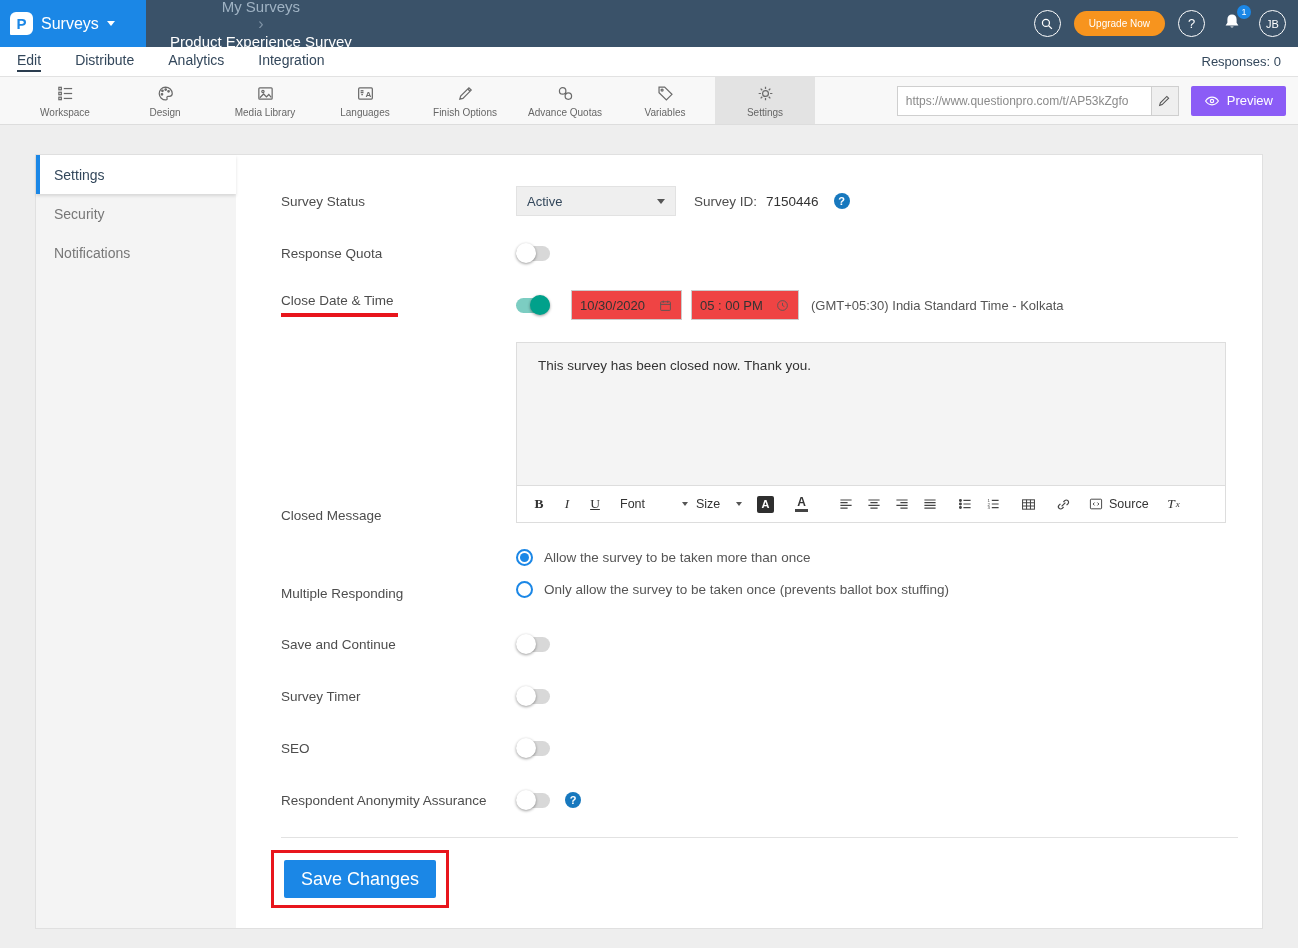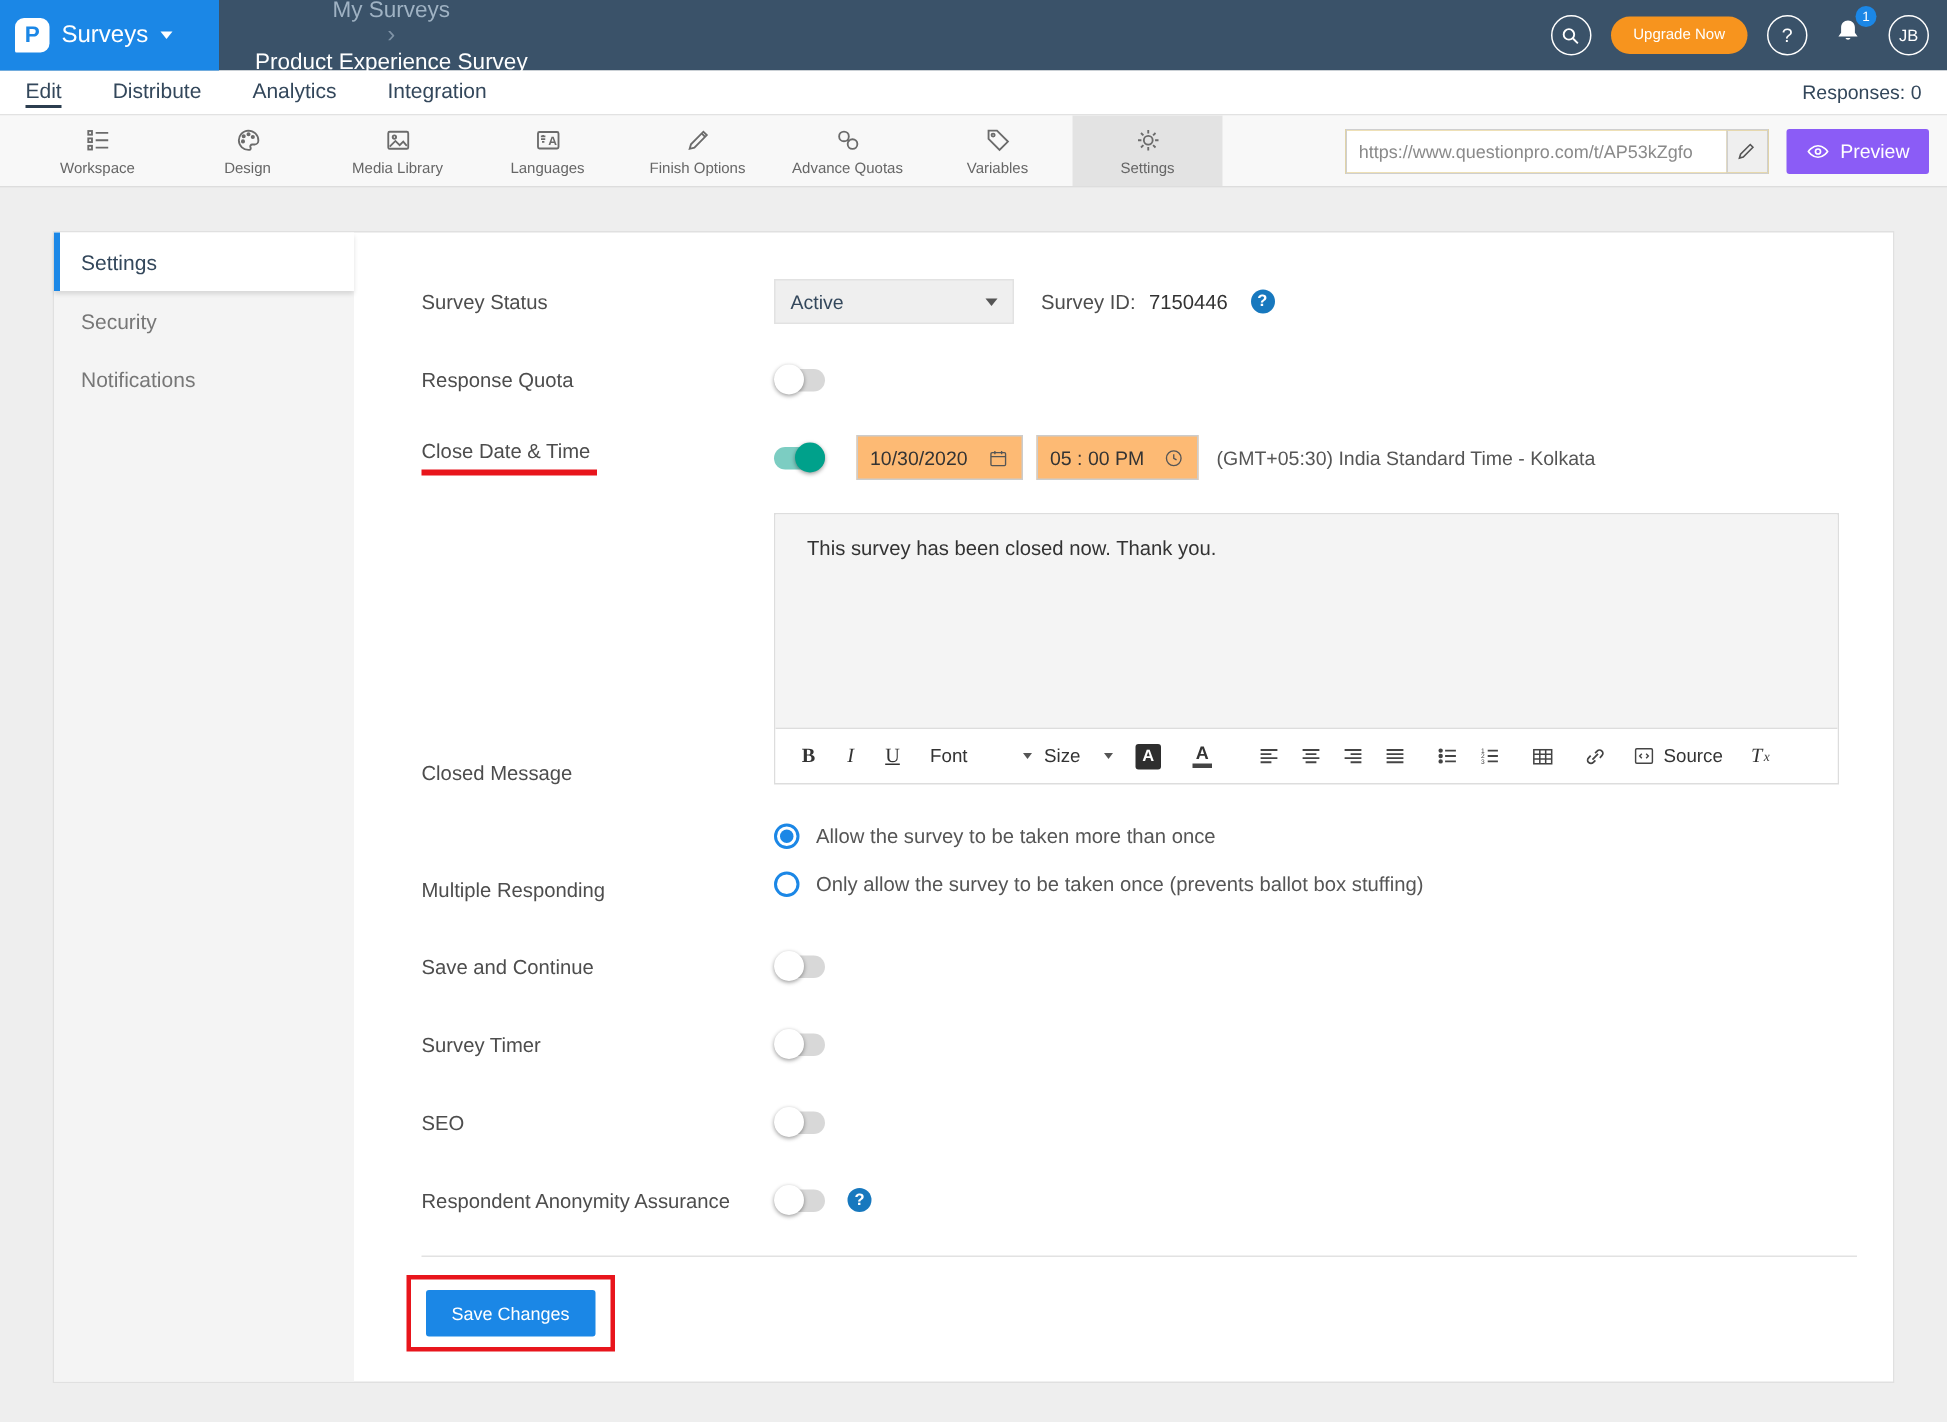--- a/index.html
+++ b/index.html
@@ -37,21 +37,21 @@
   .responses { margin-left:auto; font-size:13px; color:#33475b; }
 
   
   .toolbar-row { height:48px; background:#f8f8f8; border-bottom:1px solid #ddd; display:flex;
     align-items:stretch; padding-left:15px; }
   .tool { width:100px; display:flex; flex-direction:column; align-items:center; justify-content:center;
     gap:4px; cursor:pointer; }
   .tool.active { background:#e3e3e3; }
   .tool-label { font-size:10px; color:#666; }
   .tool svg { stroke:#6b6b6b; fill:none; stroke-width:1.3; }
-  .url-box { margin-left:auto; align-self:center; width:282px; height:30px; background:#eab308;
+  .url-box { margin-left:auto; align-self:center; width:282px; height:30px; background:#4c1d95;
     border:1px solid #cfcfcf; display:flex; align-items:stretch; }
   .url-input { flex:1; border:none; outline:none; font-size:12px; color:#8a8a8a; padding:0 8px;
     font-family:"Liberation Sans", sans-serif; }
   .url-edit { width:27px; background:#efefef; border-left:1px solid #cfcfcf; display:flex;
     align-items:center; justify-content:center; cursor:pointer; }
   .preview-btn { align-self:center; margin:0 12px; height:30px; background:#8b5cf6; color:#fff;
     border:none; border-radius:2px; font-size:13px; padding:0 13px; display:flex; align-items:center;
     gap:7px; cursor:pointer; }
 
   
@@ -82,21 +82,21 @@
     font-weight:bold; display:inline-flex; align-items:center; justify-content:center; margin-left:15px;
     cursor:pointer; flex-shrink:0; }
 
   .toggle { width:34px; height:15px; border-radius:8px; background:#d8d8d8; position:relative;
     cursor:pointer; flex-shrink:0; }
   .toggle .knob { position:absolute; top:-2.5px; left:0; width:20px; height:20px; border-radius:50%;
     background:#fff; box-shadow:0 1px 3px rgba(0,0,0,.4); }
   .toggle.on { background:#7ccdc2; }
   .toggle.on .knob { left:auto; right:0; background:#00a18b; }
 
-  .input-box { height:30px; background:#fdba74; border:1px solid #ccc; display:flex; align-items:center;
+  .input-box { height:30px; background:#ef4444; border:1px solid #ccc; display:flex; align-items:center;
     justify-content:space-between; padding:0 8px; font-size:13px; color:#333; cursor:text; }
   .input-box svg { stroke:#555; fill:none; stroke-width:1.2; flex-shrink:0; }
   .tz-text { font-size:13px; color:#555; margin-left:12px; }
 
   .editor { width:710px; border:1px solid #ddd; }
   .editor-content { height:142px; background:#f4f4f4; padding:15px 21px; font-size:13.5px; color:#333; }
   .editor-toolbar { height:37px; background:#fff; border-top:1px solid #ddd; display:flex;
     align-items:center; padding:0 12px; }
   .grp { display:flex; align-items:center; gap:8px; margin-right:15px; }
   .ebtn { min-width:20px; height:24px; display:flex; align-items:center; justify-content:center;
@@ -121,21 +121,21 @@
   .radio-row { display:flex; align-items:center; gap:11px; height:24px; cursor:pointer; }
   .radio { width:17px; height:17px; border:2px solid #1b87e6; border-radius:50%; display:flex;
     align-items:center; justify-content:center; flex-shrink:0; }
   .radio.sel::after { content:''; width:9px; height:9px; border-radius:50%; background:#1b87e6; }
   .radio-label { font-size:13.5px; color:#555; }
   .row-radios { margin-bottom:28px; }
 
   .divider { border-top:1px solid #e2e2e2; }
   .save-area { margin-top:12px; margin-left:-10px; }
   .annotation-box { display:inline-block; border:3px solid #e8151c; padding:7px 10px; }
-  .save-btn { background:#1b87e6; color:#fff; border:none; border-radius:2px; font-size:12px;
+  .save-btn { background:#1b87e6; color:#fff; border:none; border-radius:2px; font-size:18px;
     padding:8.5px 17px; cursor:pointer; }
 </style>
 </head>
 <body>
 
 <div class="topbar">
   <div class="logo-area">
     <span class="logo-mark">P</span>
     <span class="logo-text">Surveys</span>
     <span class="caret-down"></span>

